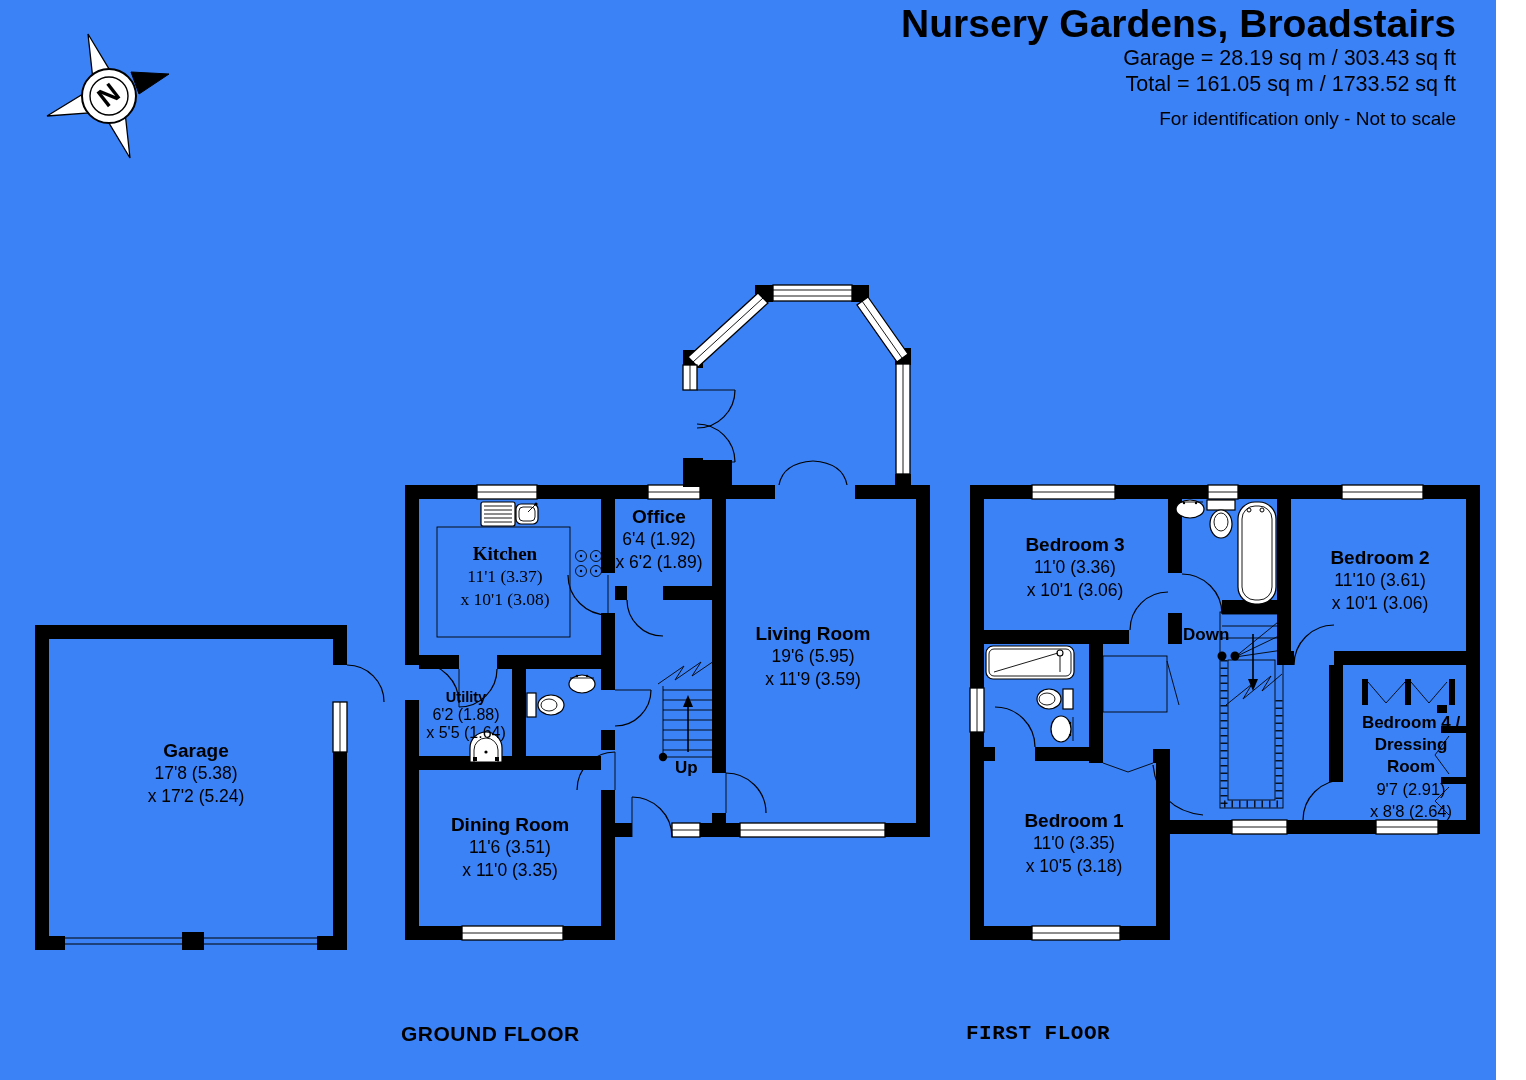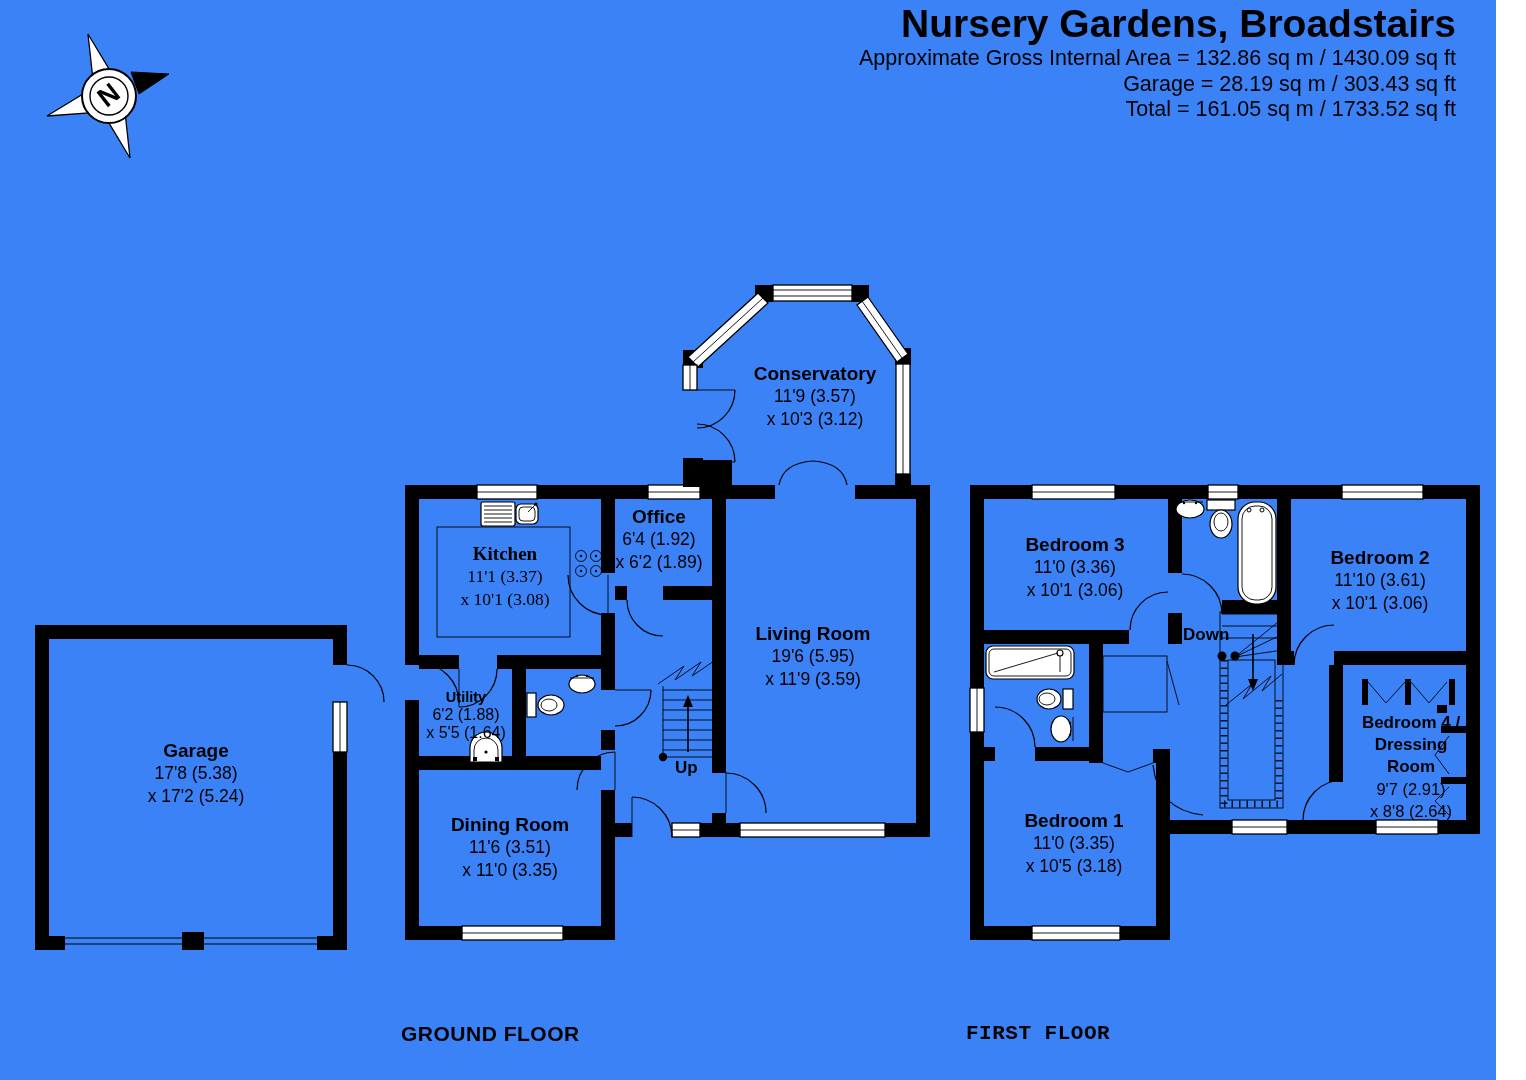--- a/index.html
+++ b/index.html
@@ -349,23 +349,23 @@
     <ellipse class="fx" cx="1061" cy="729" rx="10" ry="13"></ellipse>
     <line class="thin" x1="1073" y1="717" x2="1073" y2="741"></line>
     <circle cx="1070" cy="723" r="1.2" fill="#000"></circle>
         <circle cx="1070" cy="735" r="1.2" fill="#000"></circle>
   </g>
 
 </svg>
 
 <div id="title-block">
   <div id="main-title">Nursery Gardens, Broadstairs</div>
-  <div class="sub-line">Approximate Gross Internal Area = 132.86 sq m / 1430.09 sq ft</div>
   <div class="sub-line">Garage = 28.19 sq m / 303.43 sq ft</div>
   <div class="sub-line">Total = 161.05 sq m / 1733.52 sq ft</div>
+  <div id="disclaimer">For identification only - Not to scale</div>
 </div>
 
 <div class="lbl" style="left:109px;top:80px;transform:translateX(-50%) rotate(-38deg);font-weight:bold;font-size:27px;">N</div>
 
 <div class="lbl" style="left:196px;top:739px;">
   <div class="room-name">Garage</div>
   <div class="room-dim">17'8 (5.38)</div>
   <div class="room-dim">x 17'2 (5.24)</div>
 </div>
 <div class="lbl" style="left:505px;top:542px;font-family:Liberation Serif, serif;">
@@ -385,25 +385,20 @@
 </div>
 <div class="lbl" style="left:510px;top:813px;">
   <div class="room-name">Dining Room</div>
   <div class="room-dim">11'6 (3.51)</div>
   <div class="room-dim">x 11'0 (3.35)</div>
 </div>
 <div class="lbl" style="left:813px;top:622px;">
   <div class="room-name">Living Room</div>
   <div class="room-dim">19'6 (5.95)</div>
   <div class="room-dim">x 11'9 (3.59)</div>
-</div>
-<div class="lbl" style="left:815px;top:362px;">
-  <div class="room-name">Conservatory</div>
-  <div class="room-dim">11'9 (3.57)</div>
-  <div class="room-dim">x 10'3 (3.12)</div>
 </div>
 <div class="stair-lbl" style="left:675px;top:758px;">Up</div>
 
 <div class="lbl" style="left:1075px;top:533px;">
   <div class="room-name">Bedroom 3</div>
   <div class="room-dim">11'0 (3.36)</div>
   <div class="room-dim">x 10'1 (3.06)</div>
 </div>
 <div class="lbl" style="left:1380px;top:546px;">
   <div class="room-name">Bedroom 2</div>

